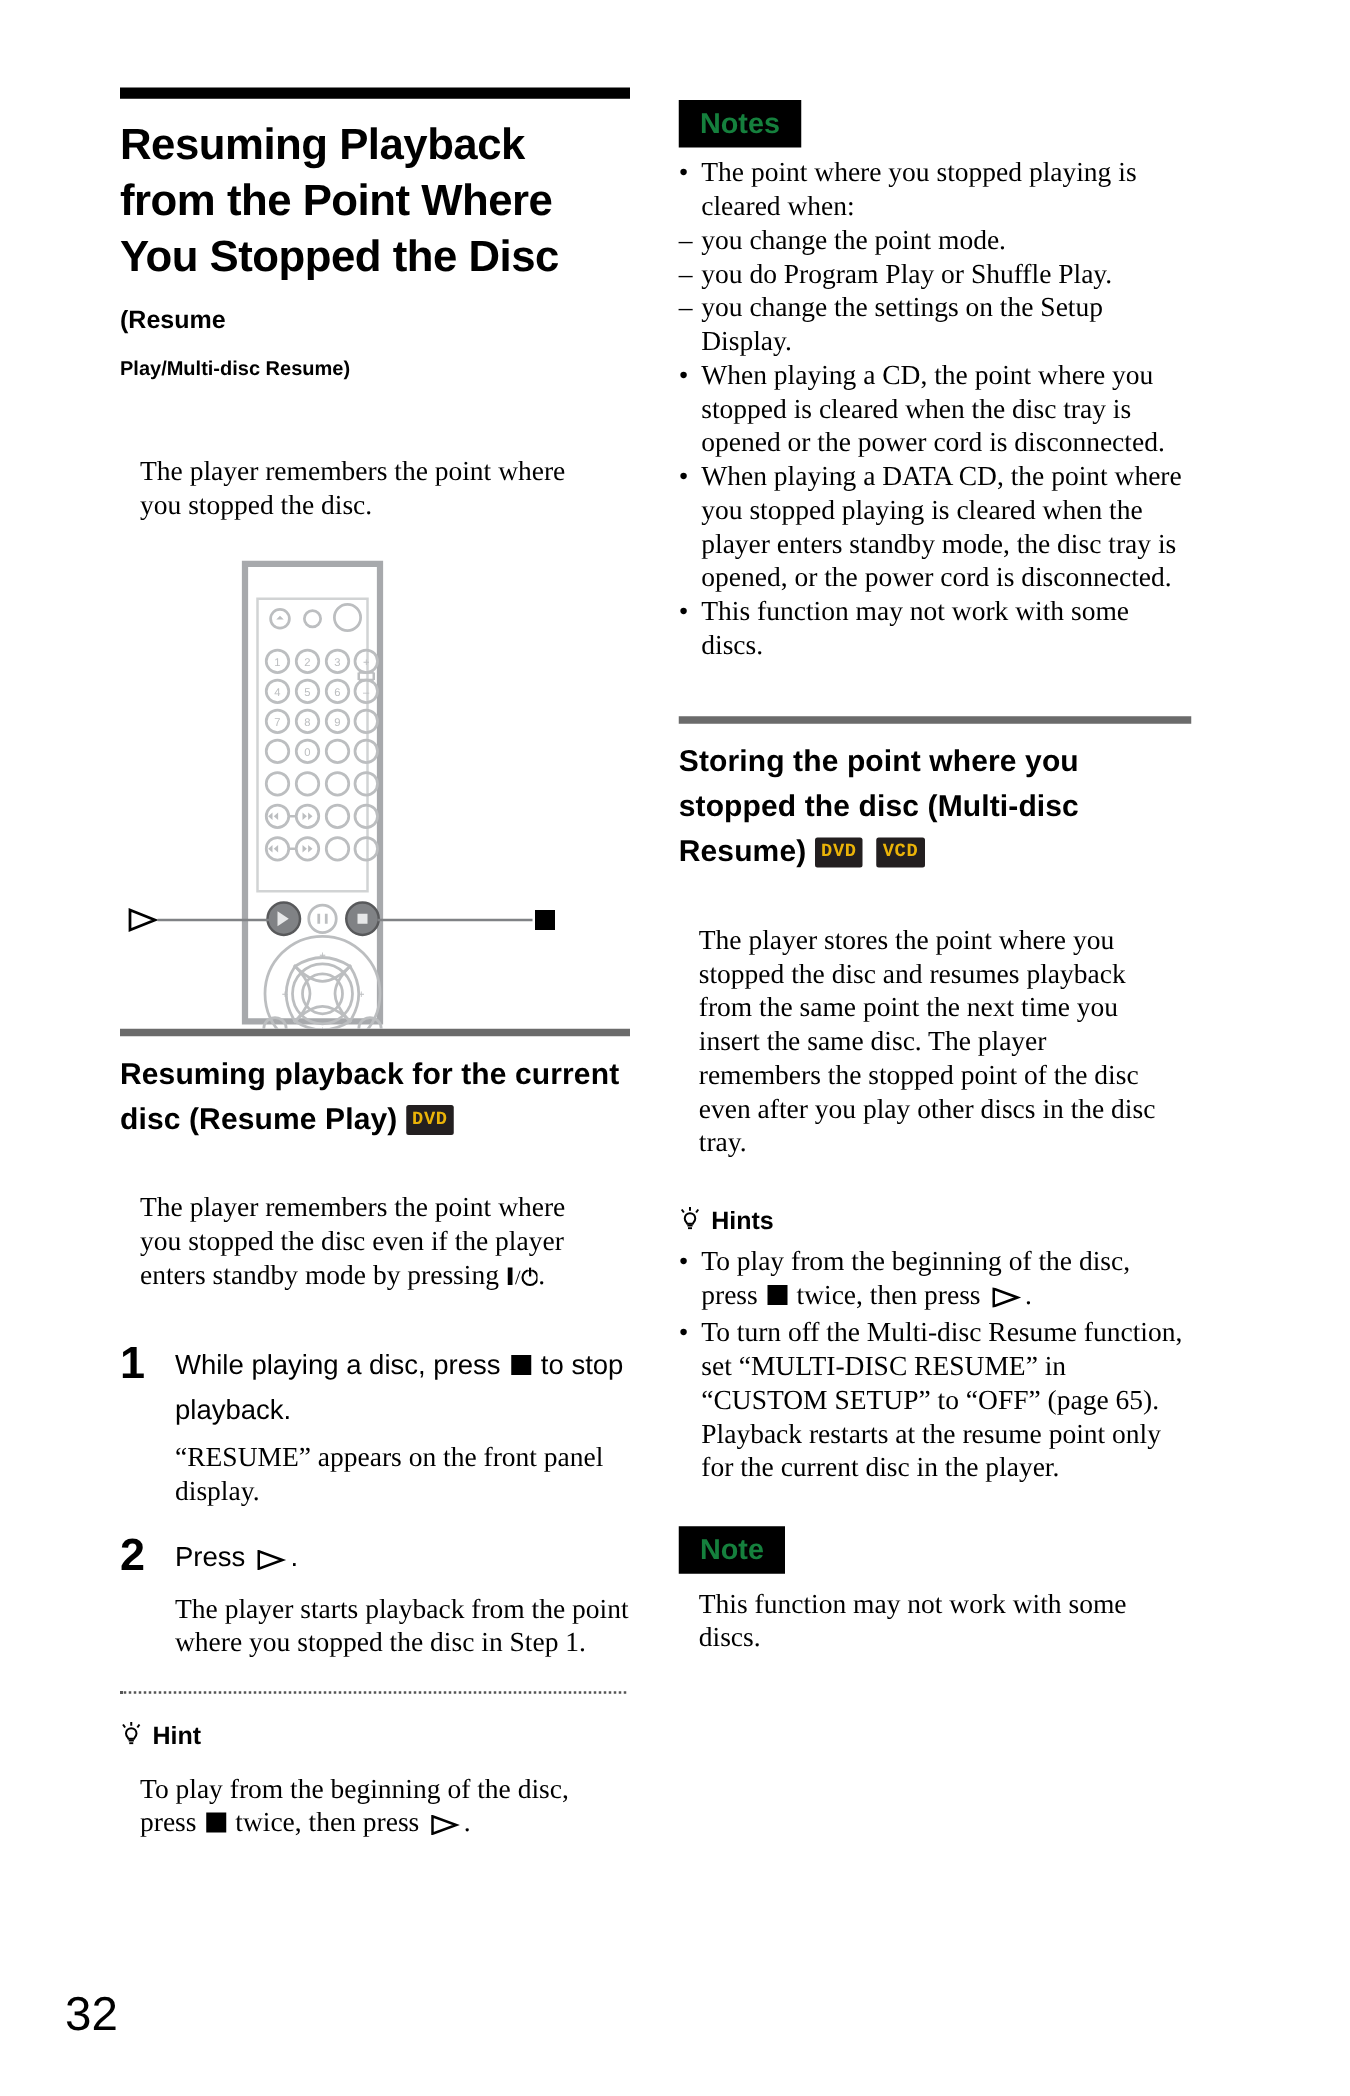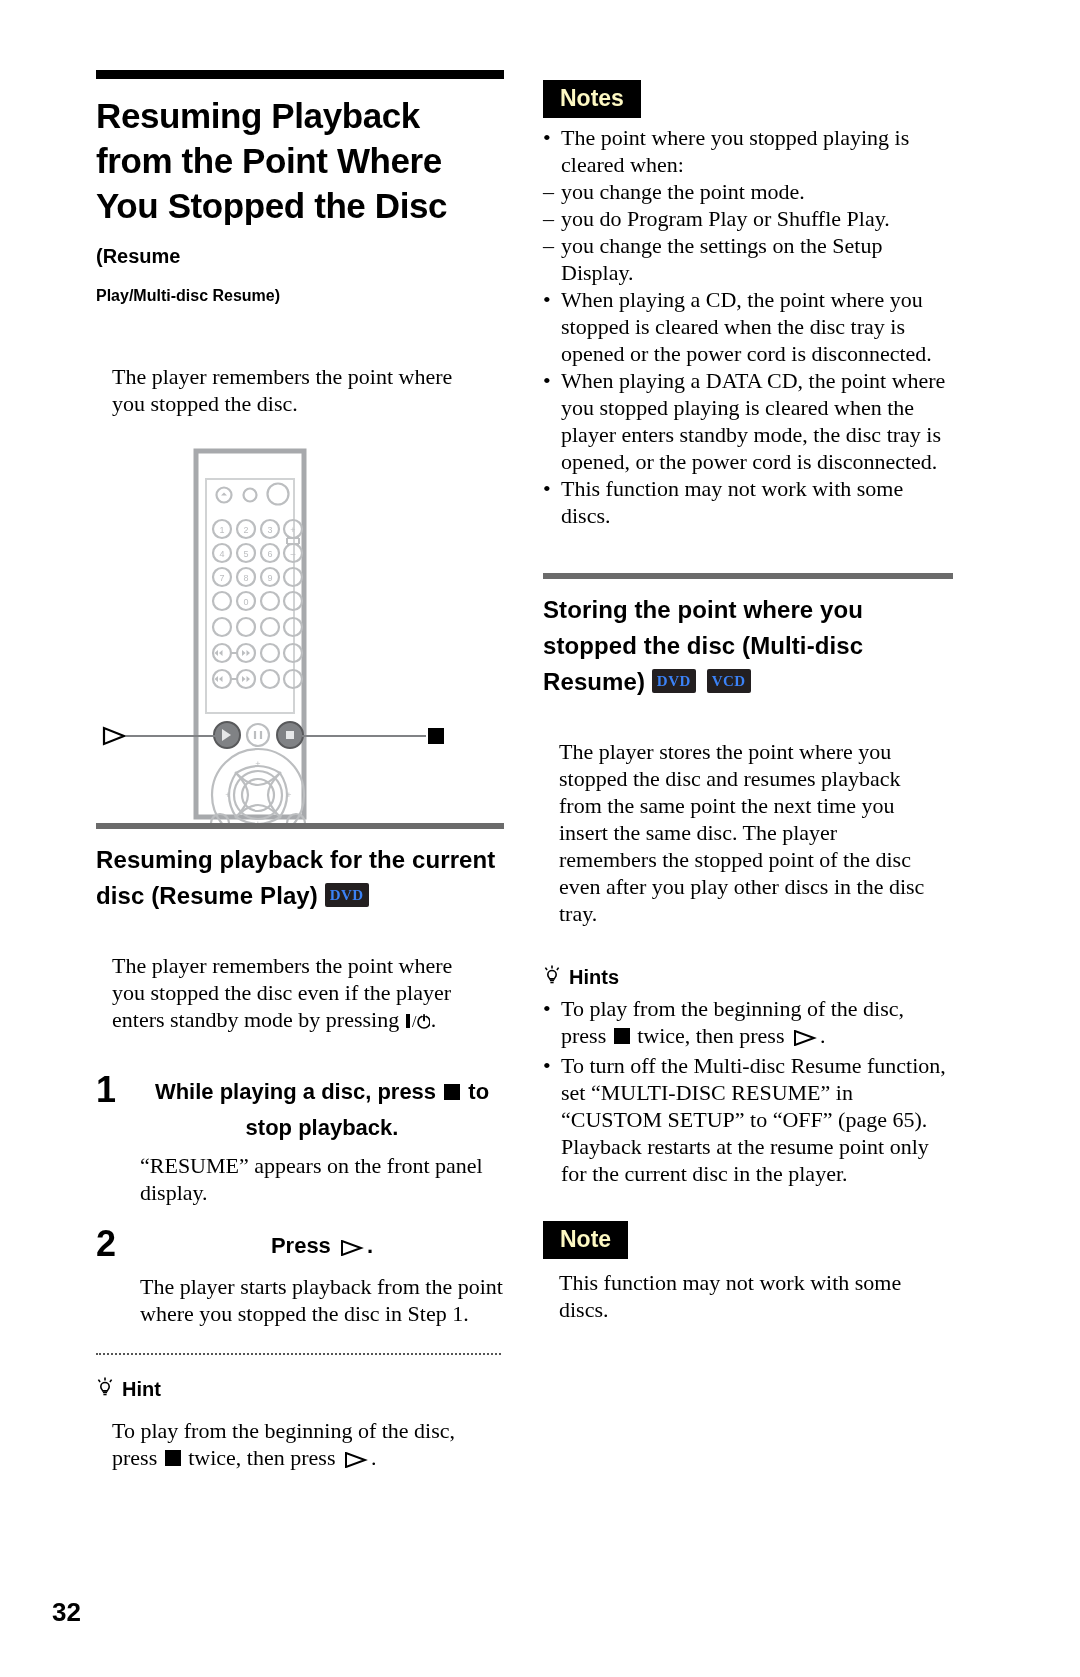--- a/index.html
+++ b/index.html
@@ -92,40 +92,40 @@
     padding: 0;
   }
   .gap-md { height: 22px; }
   .gap-lg { height: 34px; }
   .gap-xl { height: 44px; }
 
   
   .badge {
     display: inline-block;
     background: #231f20;
-    color: #3b82f6;
-    font-family: Liberation Serif, serif;
+    color: #eab308;
+    font-family: Liberation Mono, monospace;
     font-weight: bold;
     font-size: 15px;
     line-height: 20px;
     padding: 2px 5px 2px 5px;
     border-radius: 2px;
     letter-spacing: 0.5px;
     vertical-align: 4px;
     margin-right: 4px;
     white-space: nowrap;
   }
   .badge-row { margin-top: 3px; }
   .badge-row .badge { margin-right: 12px; vertical-align: baseline; }
 
   
   .note-label {
     display: inline-block;
     background: #000000;
-    color: #fef9c3;
+    color: #15803d;
     font-family: "Liberation Sans", "DejaVu Sans", sans-serif;
     font-weight: bold;
     font-size: 23px;
     line-height: 27px;
     padding: 5px 17px 6px 17px;
   }
   .hint-head {
     font-family: "Liberation Sans", "DejaVu Sans", sans-serif;
     font-weight: bold;
     font-size: 20px;
@@ -170,24 +170,23 @@
     position: absolute;
     left: 0;
     top: -4px;
     font-family: "Liberation Sans", "DejaVu Sans", sans-serif;
     font-weight: bold;
     font-size: 36px;
     line-height: 40px;
   }
   .step .instr {
     font-family: "Liberation Sans", "DejaVu Sans", sans-serif;
-    font-weight: bold;
+    font-weight: normal;
     font-size: 22px;
     line-height: 36px;
-    text-align: center;
   }
   .step .detail {
     font-size: 22px;
     line-height: 27px;
     margin-top: 6px;
   }
 
   
   .g-stop {
     display: inline-block;
@@ -223,22 +222,22 @@
     height: 378px;
     margin-top: 28px;
   }
 
   
   .page-number {
     position: absolute;
     left: 52px;
     bottom: 48px;
     font-family: "Liberation Sans", "DejaVu Sans", sans-serif;
-    font-weight: bold;
-    font-size: 26px;
+    font-weight: normal;
+    font-size: 38px;
     line-height: 34px;
   }
 </style>
 </head>
 <body>
 
 <div class="page">
 
   <div class="col-left">
 

